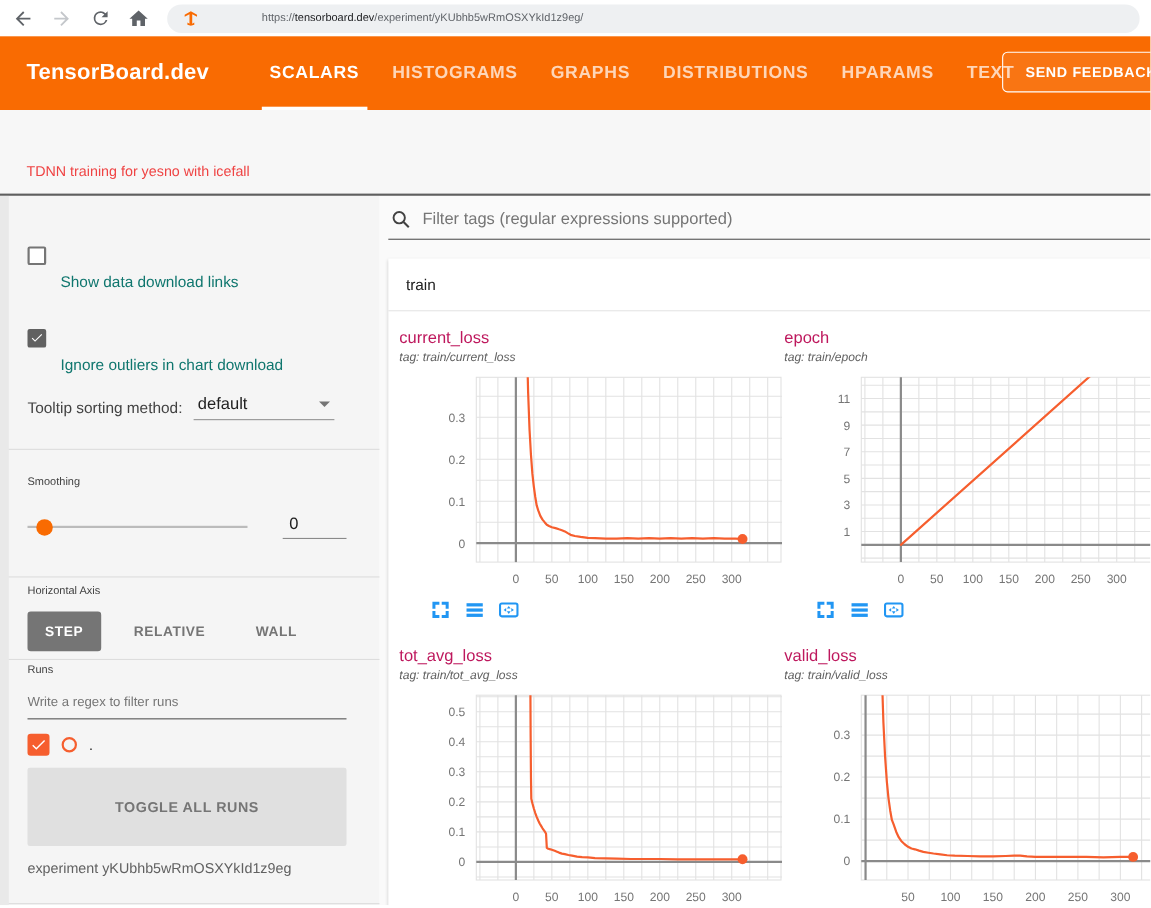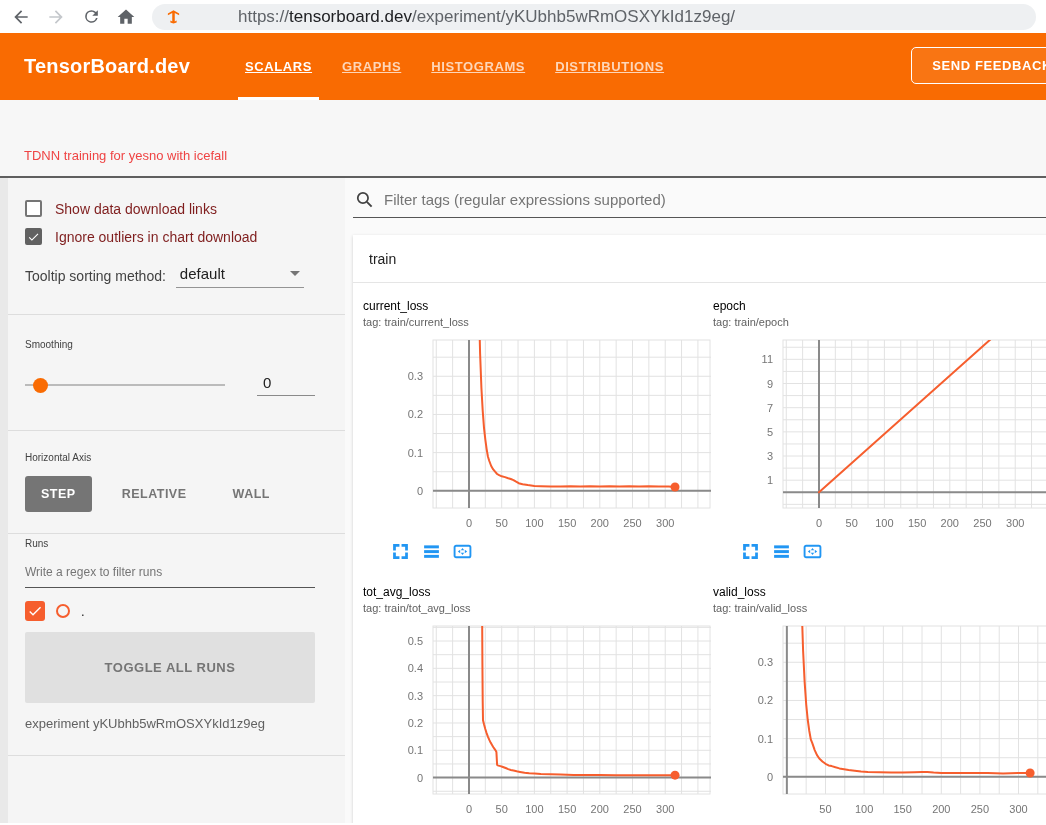--- a/index.html
+++ b/index.html
@@ -4,29 +4,29 @@
 <style>
   * { margin:0; padding:0; box-sizing:border-box; }
   html,body { width:1046px; height:825px; overflow:hidden; background:#fff;
     font-family:"Liberation Sans", sans-serif; }
 
   
   .chrome { height:33px; background:#fff; display:flex; align-items:center; padding:0 10px 0 8px; }
   .chrome-btn { width:26px; height:26px; display:flex; align-items:center; justify-content:center; margin-right:9px; cursor:pointer; }
   .url-pill { flex:1; height:26px; background:#eef0f2; border-radius:13px; display:flex; align-items:center; padding:0 14px; margin-left:4px; }
   .url-pill svg { margin-right:9px; }
-  .url-text { font-size:17px; color:#5f6368; white-space:nowrap;padding-left:48px; }
+  .url-text { font-size:10px; color:#5f6368; white-space:nowrap;padding-left:48px; }
   .url-text .domain { color:#202124; }
 
   
   .app-header { height:67px; background:#f96b02; display:flex; align-items:stretch; position:relative; }
   .brand { color:#fff; font-size:20px; font-weight:bold; align-self:center; padding-left:24px; letter-spacing:.2px; }
   .tabs { display:flex; margin-left:40px; }
   .tab { position:relative; display:flex; align-items:center; padding:0 15px; color:rgba(255,255,255,.72);
-    font-size:13px; font-weight:bold; letter-spacing:.6px; cursor:pointer;text-decoration:underline; }
+    font-size:16px; font-weight:bold; letter-spacing:.6px; cursor:pointer; }
   .tab.active { color:#fff; }
   .tab.active::after { content:""; position:absolute; left:8px; right:8px; bottom:0; height:3px; background:#fff; }
   .feedback-btn { position:absolute; right:-25px; top:14px; border:1.5px solid #fff; border-radius:5px;
     background:rgba(255,255,255,.07); color:#fff; font-size:13px; font-weight:bold; letter-spacing:.6px;
     padding:10px 18px 10px 20px; white-space:nowrap; cursor:pointer; }
 
   
   .subheader { height:78px; background:#f7f7f7; border-bottom:2px solid #5f5f5f; display:flex; align-items:flex-end; }
   .exp-title { font-size:13px; color:#ef4444; padding:0 0 13px 24px; }
 
@@ -35,21 +35,21 @@
   .sidebar { width:345px; min-width:345px; background:#f5f5f5; position:relative; padding:22px 30px 0 25px; }
   .sidebar-scroll-strip { position:absolute; left:0; top:0; bottom:0; width:8px; background:#e9e9e9; }
   .main { flex:1; background:#fafafa; overflow:hidden; padding:12px 0 0 8px; }
 
   
   .cb-row { display:flex; align-items:center; margin-bottom:11px; cursor:pointer; }
   .cb { width:17px; height:17px; border:2px solid #757575; border-radius:2px; margin-right:13px; flex:none;
     display:flex; align-items:center; justify-content:center; background:#fff; }
   .cb.checked { background:#616161; border-color:#616161; }
   .cb svg { width:14px; height:14px; }
-  .cb-label { font-size:14px; color:#7f1d1d; }
+  .cb-label { font-size:14px; color:#0f766e;margin-top:48px; }
   .tooltip-row { margin-top:20px; display:flex; align-items:flex-end; }
   .tooltip-label { font-size:14px; color:#424242; padding-bottom:4px; }
   .dd { margin-left:10px; width:128px; border-bottom:1px solid #949494; display:flex; align-items:center;
     justify-content:space-between; padding:0 4px 5px 4px; cursor:pointer; }
   .dd-value { font-size:15px; color:#212121; }
   .caret { width:0; height:0; border-left:5px solid transparent; border-right:5px solid transparent; border-top:5px solid #757575; }
   .divider { height:1px; background:#ddd; margin:0 -30px 0 -25px; }
   .side-label { font-size:10px; color:#424242; }
   .slider-row { display:flex; align-items:center; margin-top:24px; }
   .slider-track { position:relative; width:200px; height:2px; background:#bbb; }
@@ -65,35 +65,35 @@
     font-size:12px; color:#212121; padding:4px 0 8px 0; margin-top:12px; font-family:"Liberation Sans",sans-serif; }
   .regex-input::placeholder { color:#757575; }
   .run-row { display:flex; align-items:center; margin-top:13px; }
   .run-cb { width:20px; height:20px; border-radius:3px; display:flex; align-items:center; justify-content:center; cursor:pointer; }
   .run-cb svg { width:16px; height:16px; }
   .run-swatch { width:14px; height:14px; border-radius:50%; border:2.5px solid; margin-left:11px; }
   .run-name { font-size:13px; color:#212121; margin-left:11px; }
   .toggle-btn { width:100%; margin-top:11px; background:#e0e0e0; border:none; border-radius:2px; color:#757575;
     font-size:13px; font-weight:bold; letter-spacing:.5px; padding:28px 0; cursor:pointer; font-family:"Liberation Sans",sans-serif; }
   .exp-id { font-size:13px; color:#616161; margin-top:13px; }
-  .mt20 { margin-top:4px; } .mt22 { margin-top:21px; } .mt24 { margin-top:24px; }
+  .mt20 { margin-top:4px; } .mt22 { margin-top:7px; } .mt24 { margin-top:24px; }
   .mt26 { margin-top:26px; } .mt34 { margin-top:34px; }
 
   
   .filter-row { display:flex; align-items:center; border-bottom:1.5px solid #555; padding:0 0 8px 2px; }
   .filter-row svg { flex:none; margin-right:10px; }
   .filter-input { flex:1; border:none; outline:none; background:transparent; font-size:15px; color:#212121;
     font-family:"Liberation Sans",sans-serif; }
   .filter-input::placeholder { color:#757575; }
   .card { width:1100px; background:#fff; margin-top:17px; box-shadow:0 1px 3px rgba(0,0,0,.18); }
   .card-header { font-size:14px; color:#212121; padding:16px 16px 15px 16px; border-bottom:1px solid #e5e5e5; cursor:pointer; }
   .charts { display:grid; grid-template-columns:350px 400px; padding:16px 0 0 0; }
   .chart-block { padding-left:10px; margin-bottom:24px; }
-  .chart-title { font-size:12px; color:#000000; }
-  .chart-tag { font-size:11px; color:#616161; margin-top:3px; }
+  .chart-title { font-size:15px; color:#be185d; }
+  .chart-tag { font-size:11px; color:#616161; margin-top:3px;font-style:italic; }
   .chart-svg { display:block; margin-top:8px; }
   svg.chart-svg text { font-family:"Liberation Sans",sans-serif; font-size:11px; fill:#757575; }
   .chart-icons { display:flex; gap:12px; margin:4px 0 0 28px; }
   .chart-icons span { cursor:pointer; display:flex; }
 </style>
 </head>
 <body>
 
 <div class="chrome">
   <span class="chrome-btn">
@@ -121,23 +121,25 @@
       <path fill="#f96b02" d="M12 2 3 7v3l7-3.7V20l-3-1.5v3L12 23l5-1.5v-3L14 20V6.3L21 10V7z"></path>
     </svg>
     <span class="url-text"><span>https://</span><span class="domain">tensorboard.dev</span><span>/experiment/yKUbhb5wRmOSXYkId1z9eg/</span></span>
   </div>
 </div>
 
 <div class="app-header">
   <div class="brand">TensorBoard.dev</div>
   <div class="tabs">
       <div class="tab active">SCALARS</div>
+      <div class="tab">HISTOGRAMS</div>
       <div class="tab">GRAPHS</div>
-      <div class="tab">HISTOGRAMS</div>
       <div class="tab">DISTRIBUTIONS</div>
+      <div class="tab">HPARAMS</div>
+      <div class="tab">TEXT</div>
     </div>
   <button class="feedback-btn">SEND FEEDBACK</button>
 </div>
 
 <div class="subheader">
   <div class="exp-title">TDNN training for yesno with icefall</div>
 </div>
 
 <div class="content">
 

